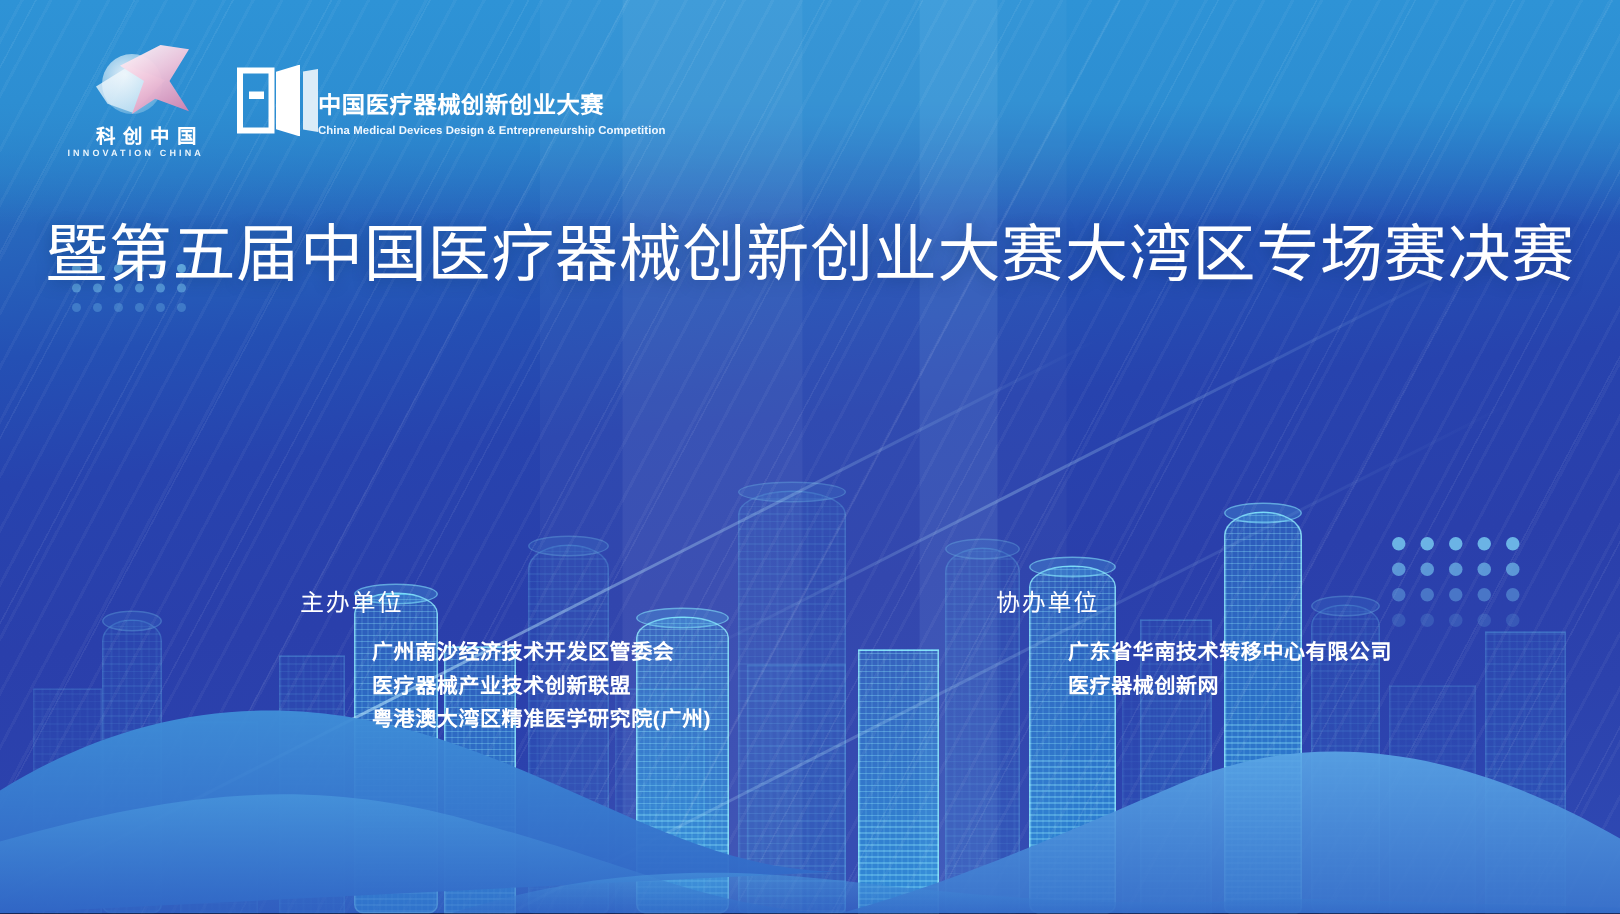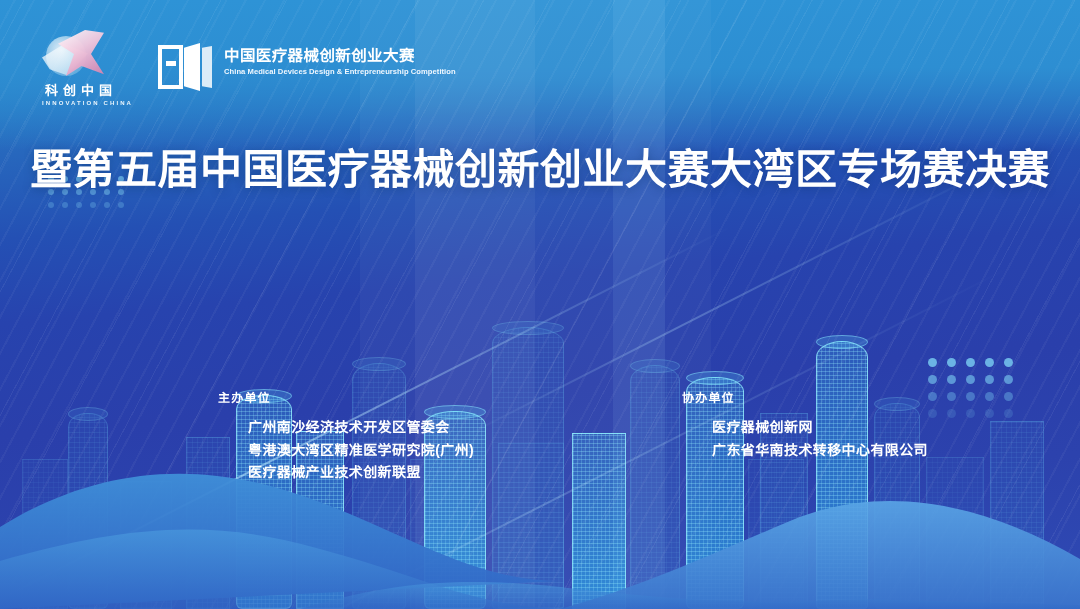--- a/index.html
+++ b/index.html
@@ -85,21 +85,21 @@
   .waves{position:absolute;left:0;right:0;bottom:0;height:200px;}
   .waves svg{display:block;width:100%;height:100%;}
 
   
   .dots{position:absolute;display:grid;}
   .dots i{display:block;border-radius:50%;background:#6fb9e8;}
 
   
   .header{position:absolute;left:40px;top:28px;display:flex;align-items:center;gap:22px;}
 
-  .logo-kc{display:flex;flex-direction:column;align-items:flex-start;width:96px;}
+  .logo-kc{display:flex;flex-direction:column;align-items:flex-end;width:96px;}
   .logo-kc .mark{position:relative;width:74px;height:50px;}
   .logo-kc .mark .circle{
     position:absolute;left:6px;top:8px;width:40px;height:40px;border-radius:50%;
     background:radial-gradient(circle at 38% 34%, rgba(255,255,255,.85), rgba(173,216,240,.55) 60%, rgba(140,195,225,.25) 100%);
   }
   .logo-kc .mark .sw1,
   .logo-kc .mark .sw2{position:absolute;}
   .logo-kc .mark .sw1{
     left:14px;top:2px;width:50px;height:46px;
     background:linear-gradient(150deg,#ffffff 0%, #f3c8dd 45%, #d07fae 100%);
@@ -114,21 +114,21 @@
   }
   .logo-kc .cn{
     margin-top:2px;font-size:13px;font-weight:700;letter-spacing:5px;
     color:#ffffff;white-space:nowrap;text-indent:5px;
   }
   .logo-kc .en{
     font-size:6px;font-weight:700;letter-spacing:2.1px;color:#e8f4fc;
     white-space:nowrap;text-indent:2px;margin-top:1px;
   }
 
-  .logo-cmd{display:flex;align-items:flex-start;gap:12px;}
+  .logo-cmd{display:flex;align-items:flex-end;}
   .logo-cmd .mark{position:relative;width:54px;height:48px;}
   .logo-cmd .mark .door{
     position:absolute;left:0;top:2px;width:25px;height:44px;
     border:4px solid #fff;
   }
   .logo-cmd .mark .door::after{
     content:"";position:absolute;left:4px;top:12px;width:10px;height:5px;background:#fff;
   }
   .logo-cmd .mark .leaf1{
     position:absolute;left:26px;top:0;width:16px;height:48px;background:#fff;
@@ -145,34 +145,34 @@
     font-size:7.6px;font-weight:700;color:#f0f8ff;letter-spacing:.05px;white-space:nowrap;margin-top:2px;
   }
 
   
   .title-block{position:absolute;left:0;right:0;top:132px;text-align:center;}
   .title1{
     font-size:42px;font-weight:800;color:#ffffff;letter-spacing:2px;
     line-height:1.16;white-space:nowrap;text-shadow:0 2px 10px rgba(10,40,90,.35);
   }
   .title2{
-    margin-top:14px;font-size:42px;font-weight:700;color:#ffffff;letter-spacing:0.5px;
+    margin-top:14px;font-size:42px;font-weight:400;color:#ffffff;letter-spacing:0.5px;
     line-height:1.16;white-space:nowrap;text-shadow:0 2px 10px rgba(10,40,90,.35);
   }
   .date-line{
     position:absolute;left:0;right:0;top:311px;text-align:center;
     font-size:20px;font-weight:700;color:#ffffff;letter-spacing:1.2px;
   }
 
   
   .org{position:absolute;color:#ffffff;}
   .org.left{left:200px;top:388px;}
   .org.right{left:664px;top:388px;}
   .org h3{
-    margin:0 0 11px 18px;font-size:12px;font-weight:700;letter-spacing:1.2px;color:#ffffff;
+    margin:0 0 11px 0;font-size:16px;font-weight:400;letter-spacing:1.2px;color:#ffffff;
   }
   .org ul{margin:0;padding:0;list-style:none;}
   .org li{
     font-size:14px;font-weight:700;line-height:1.62;color:#ffffff;letter-spacing:.4px;white-space:nowrap;margin-left:48px;
   }
 </style>
 </head>
 <body>
 
 <div class="stage">
@@ -327,26 +327,26 @@
 
   <div class="title-block">
     <div class="title2">暨第五届中国医疗器械创新创业大赛大湾区专场赛决赛</div>
   </div>
 
 
   <div class="org left">
     <h3>主办单位</h3>
     <ul>
       <li>广州南沙经济技术开发区管委会</li>
+      <li>医疗器械产业技术创新联盟</li>
       <li>粤港澳大湾区精准医学研究院(广州)</li>
-      <li>医疗器械产业技术创新联盟</li>
     </ul>
   </div>
 
   <div class="org right">
     <h3>协办单位</h3>
     <ul>
+      <li>广东省华南技术转移中心有限公司</li>
       <li>医疗器械创新网</li>
-      <li>广东省华南技术转移中心有限公司</li>
     </ul>
   </div>
 
 </div>
 
 </body></html>

